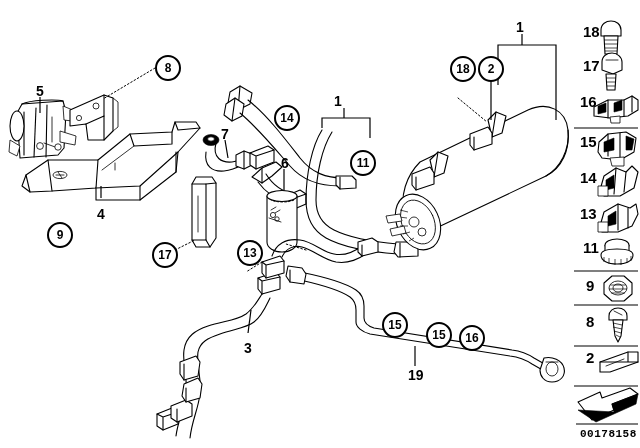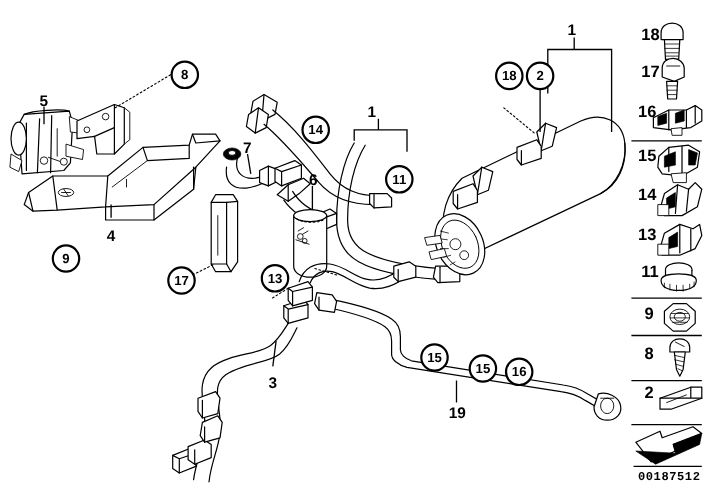--- a/index.html
+++ b/index.html
@@ -393,15 +393,15 @@
   <div class="txt col-num" style="left:583px;top:58px">17</div>
   <div class="txt col-num" style="left:580px;top:94px">16</div>
   <div class="txt col-num" style="left:580px;top:134px">15</div>
   <div class="txt col-num" style="left:580px;top:170px">14</div>
   <div class="txt col-num" style="left:580px;top:206px">13</div>
   <div class="txt col-num" style="left:583px;top:240px">11</div>
   <div class="txt col-num" style="left:586px;top:278px">9</div>
   <div class="txt col-num" style="left:586px;top:314px">8</div>
   <div class="txt col-num" style="left:586px;top:350px">2</div>
 
-  <div id="ref-code">00187512</div>
+  <div id="ref-code">00178158</div>
 
 </div>
 
 </body></html>

